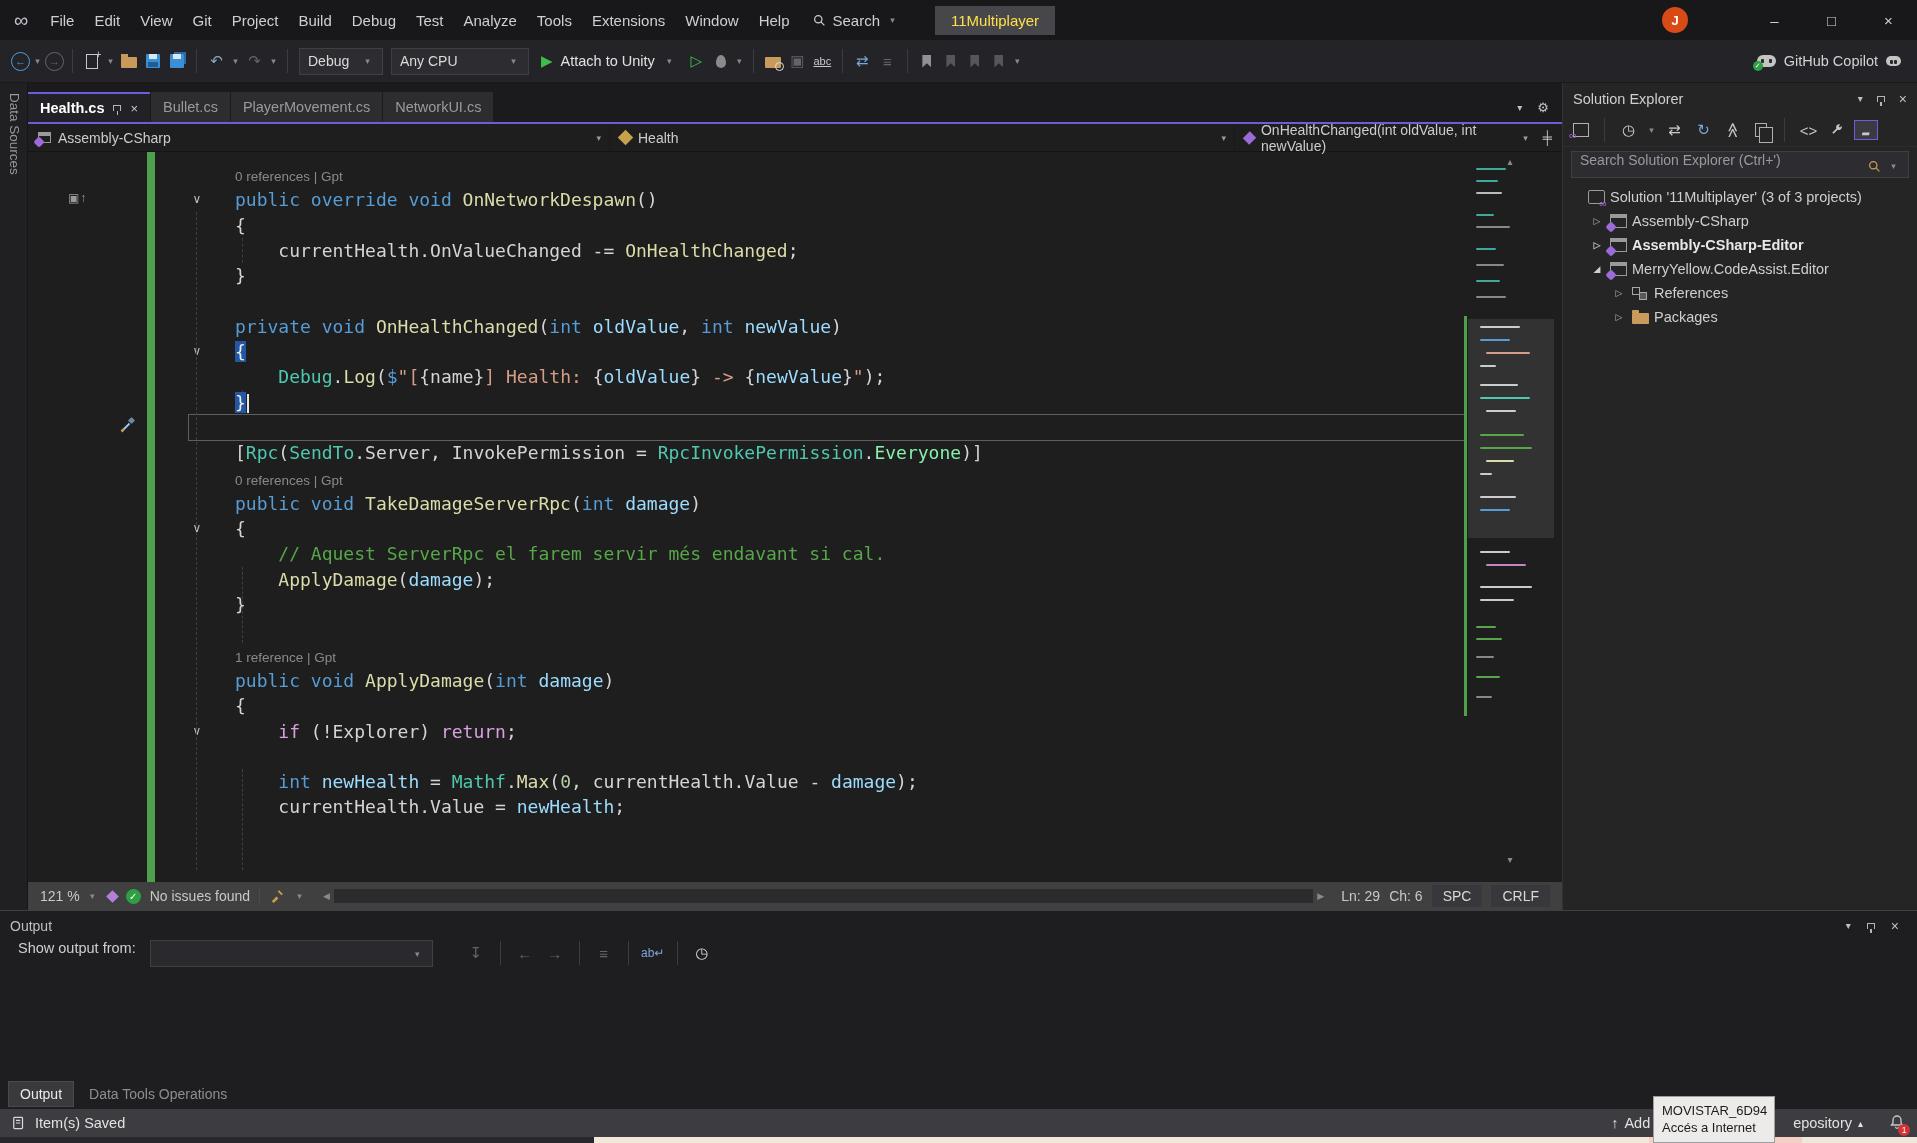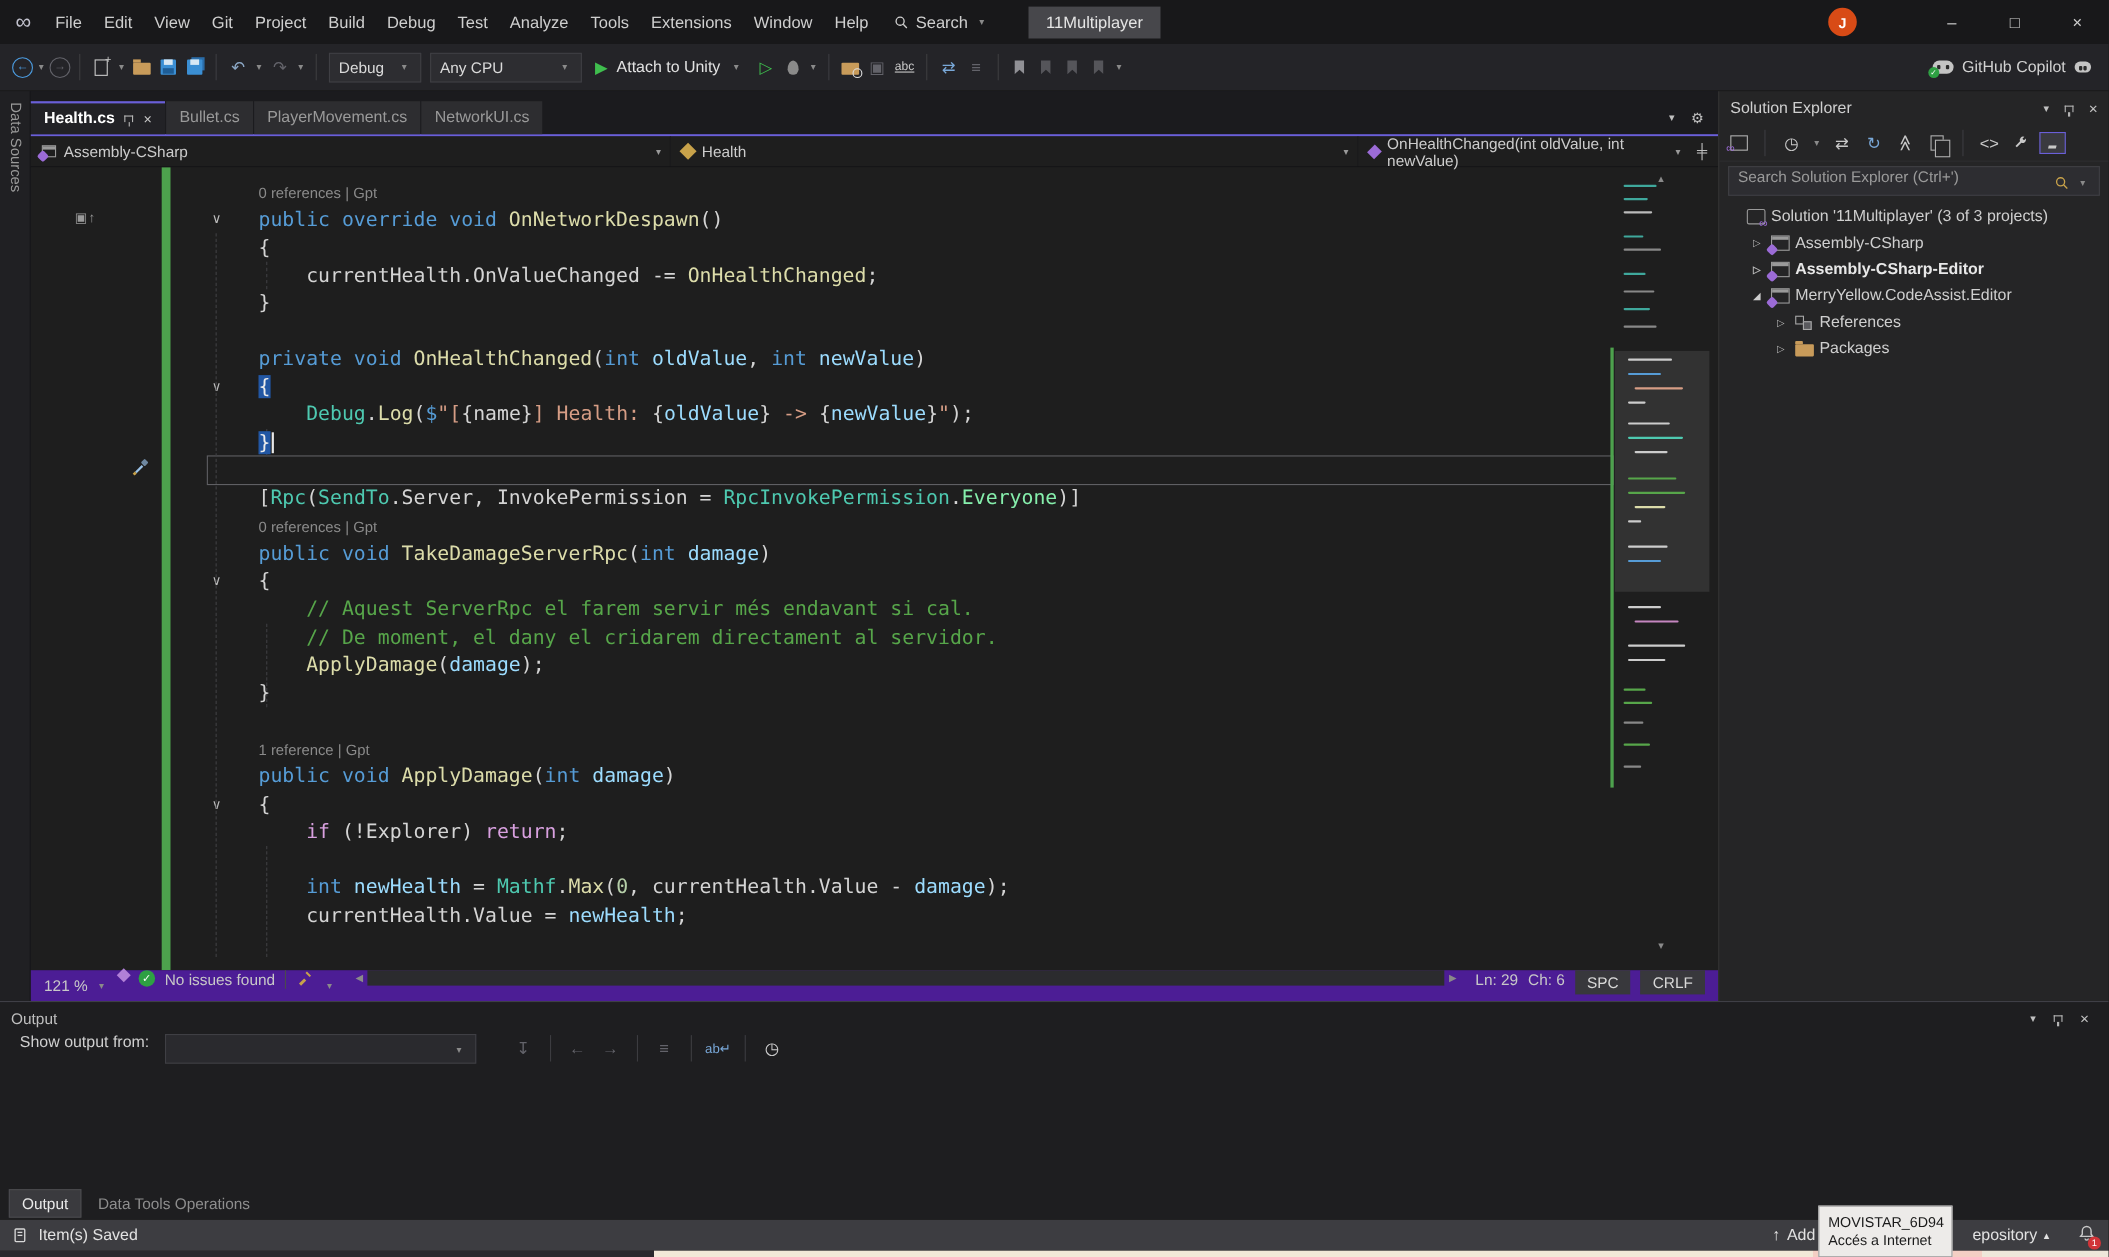--- a/index.html
+++ b/index.html
@@ -1,21 +1,21 @@
 <!DOCTYPE html>
 <html><head>
 <meta charset="utf-8">
 <style>
   *{box-sizing:border-box;margin:0;padding:0}
   html,body{width:1917px;height:1143px;overflow:hidden;background:#1E1E1E;font-family:"Liberation Sans",sans-serif;color:#CCC}
   .titlebar{height:40px;background:#18181A;display:flex;align-items:center;font-size:15px}
   .logo{font-size:20px;color:#C2C2CE;margin:0 12px 0 14px}
   .menu-item{padding:0 10px;height:40px;display:flex;align-items:center;color:#CFCFCF;cursor:default}
   .tb-search{display:flex;align-items:center;gap:6px;margin-left:14px;color:#CFCFCF}
-  .win-title{margin-left:36px;background:#47474B;color:#e5e5e5;padding:6px 16px;font-size:15px}
+  .win-title{margin-left:36px;background:#47474B;color:#fde047;padding:6px 16px;font-size:15px}
   .spacer{flex:1}
   .avatar{width:26px;height:26px;border-radius:50%;background:#D84B16;color:#FFF;display:flex;align-items:center;justify-content:center;font-size:13px;font-weight:bold;margin-right:58px}
   .win-ctl{width:57px;height:40px;display:flex;align-items:center;justify-content:center;font-size:15px;color:#CFCFCF}
   .toolbar{height:43px;background:#242428;display:flex;align-items:center;padding-left:10px;font-size:14px;border-bottom:1px solid #19191B}
   .tbtn{min-width:23px;height:28px;display:flex;align-items:center;justify-content:center;margin:0 1px;color:#C8C8C8;font-size:15px}
   .tbtn.caret{font-size:9px;color:#8A8A8A;min-width:11px}
   .tbtn.dim,.dis{color:#63636A}
   .tbtn.blue{color:#4C9CE0}.tbtn.undo{color:#8CA8C6}.tbtn.blue2{color:#79A8D8}.tbtn.green{color:#3FBE4E}
   .tbtn.circ{border:1.5px solid currentColor;border-radius:50%;width:19px;height:19px;min-width:19px;font-size:11px}
   .tbtn.abc{font-size:11px;letter-spacing:0;text-decoration:underline}
@@ -59,21 +59,21 @@
   .fold{position:absolute;left:160px;width:18px;text-align:center;color:#BDBDBD;font-size:12px;line-height:25.3px}
   .guide{position:absolute;width:0;border-left:1px dashed #3F3F42}
   .curbox{position:absolute;left:160px;right:95px;height:27px;border:1px solid #5F5F63;pointer-events:none}
   .ca-ic{position:absolute;left:40px;color:#9A9A9A;font-size:12px;display:flex;gap:1px;align-items:center}
   .qa-ic{position:absolute;left:92px}
   .minimap{position:absolute;top:4px;right:14px;width:76px;height:714px}
   .mm-view{position:absolute;left:-4px;right:-6px;background:rgba(255,255,255,0.09)}
   .mm{position:absolute;height:2px;border-radius:1px}
   .mmg{position:absolute;left:-8px;width:3px;background:#4DA14D}
   .mm-ar{position:absolute;left:50%;transform:translateX(-50%);color:#8A8A8A;font-size:10px}
-  .ed-status{height:28px;background:#4c1d95;display:flex;align-items:flex-start;font-size:14px;color:#C8C8C8;padding:0 12px;gap:9px}
+  .ed-status{height:28px;background:#404040;display:flex;align-items:center;font-size:14px;color:#C8C8C8;padding:0 12px;gap:9px}
   .zoom-sel{display:flex;gap:6px;align-items:center}
   .ic-diamond{width:9px;height:9px;background:#B180D7;transform:rotate(45deg);display:inline-block}
   .chk{width:15px;height:15px;border-radius:50%;background:#2EA043;color:#fff;font-size:10px;display:flex;align-items:center;justify-content:center}
   .vdiv{width:1px;height:17px;background:#4A4A4E}
   .hscroll{flex:1;display:flex;align-items:center;color:#8A8A8A;font-size:9px;margin:0 8px;gap:4px}
   .htrack{flex:1;height:14px;background:#2B2B2E}
   .stat-box{background:#38383C;padding:3px 11px;color:#D8D8D8}
   
   .se-panel{flex:1;background:#252526;border-left:1px solid #333;display:flex;flex-direction:column;font-size:14.5px}
   .se-title{height:31px;display:flex;align-items:center;padding:0 10px;color:#CFCFCF}
@@ -337,21 +337,20 @@
           <div class="crow"><span class="tk kw">private void </span><span class="tk m">OnHealthChanged</span><span class="tk pl">(</span><span class="tk kw">int</span><span class="tk pm"> oldValue</span><span class="tk pl">, </span><span class="tk kw">int</span><span class="tk pm"> newValue</span><span class="tk pl">)</span></div>
           <div class="crow"><span class="tk sel">{</span></div>
           <div class="crow"><span class="tk ty">    Debug</span><span class="tk pl">.</span><span class="tk m">Log</span><span class="tk pl">(</span><span class="tk kw">$</span><span class="tk st">"[</span><span class="tk pl">{name}</span><span class="tk st">] Health: </span><span class="tk pl">{</span><span class="tk pm">oldValue</span><span class="tk pl">}</span><span class="tk st"> -&gt; </span><span class="tk pl">{</span><span class="tk pm">newValue</span><span class="tk pl">}</span><span class="tk st">"</span><span class="tk pl">);</span></div>
           <div class="crow cur"><span class="tk sel">}</span><span class="caret-i"></span></div>
           <div class="crow"></div>
           <div class="crow"><span class="tk pl">[</span><span class="tk ty">Rpc</span><span class="tk pl">(</span><span class="tk ty">SendTo</span><span class="tk pl">.Server, InvokePermission = </span><span class="tk ty">RpcInvokePermission</span><span class="tk pl">.</span><span class="tk en">Everyone</span><span class="tk pl">)]</span></div>
           <div class="crow"><span class="lens">0 references | Gpt</span></div>
           <div class="crow"><span class="tk kw">public void </span><span class="tk m">TakeDamageServerRpc</span><span class="tk pl">(</span><span class="tk kw">int</span><span class="tk pm"> damage</span><span class="tk pl">)</span></div>
           <div class="crow"><span class="tk pl">{</span></div>
           <div class="crow"><span class="tk cm">    // Aquest ServerRpc el farem servir més endavant si cal.</span></div>
-          <div class="crow"><span class="tk cm">    // De moment, el dany el cridarem directament al servidor.</span></div>
           <div class="crow"><span class="tk m">    ApplyDamage</span><span class="tk pl">(</span><span class="tk pm">damage</span><span class="tk pl">);</span></div>
           <div class="crow"><span class="tk pl">}</span></div>
           <div class="crow"></div>
           <div class="crow"><span class="lens">1 reference | Gpt</span></div>
           <div class="crow"><span class="tk kw">public void </span><span class="tk m">ApplyDamage</span><span class="tk pl">(</span><span class="tk kw">int</span><span class="tk pm"> damage</span><span class="tk pl">)</span></div>
           <div class="crow"><span class="tk pl">{</span></div>
           <div class="crow"><span class="tk ct">    if </span><span class="tk pl">(!Explorer) </span><span class="tk ct">return</span><span class="tk pl">;</span></div>
           <div class="crow"></div>
           <div class="crow"><span class="tk kw">    int</span><span class="tk pm"> newHealth</span><span class="tk pl"> = </span><span class="tk ty">Mathf</span><span class="tk pl">.</span><span class="tk m">Max</span><span class="tk pl">(</span><span class="tk nm">0</span><span class="tk pl">, currentHealth.Value - </span><span class="tk pm">damage</span><span class="tk pl">);</span></div>
           <div class="crow"><span class="tk pl">    currentHealth.Value = </span><span class="tk pm">newHealth</span><span class="tk pl">;</span></div>

